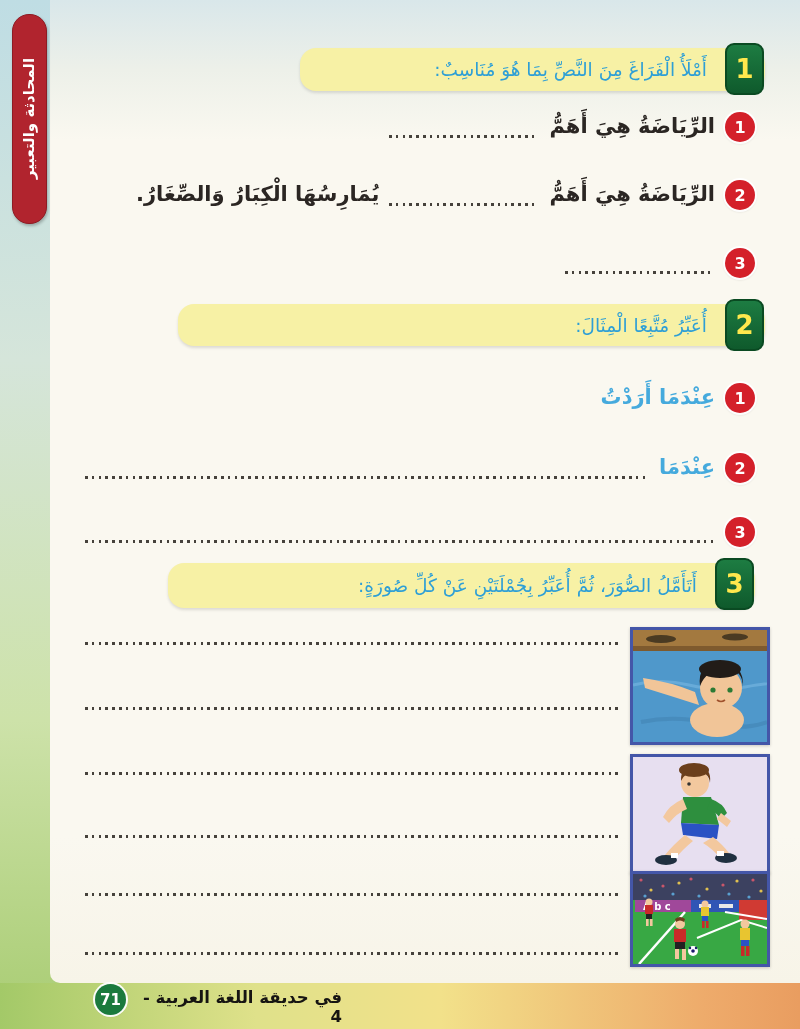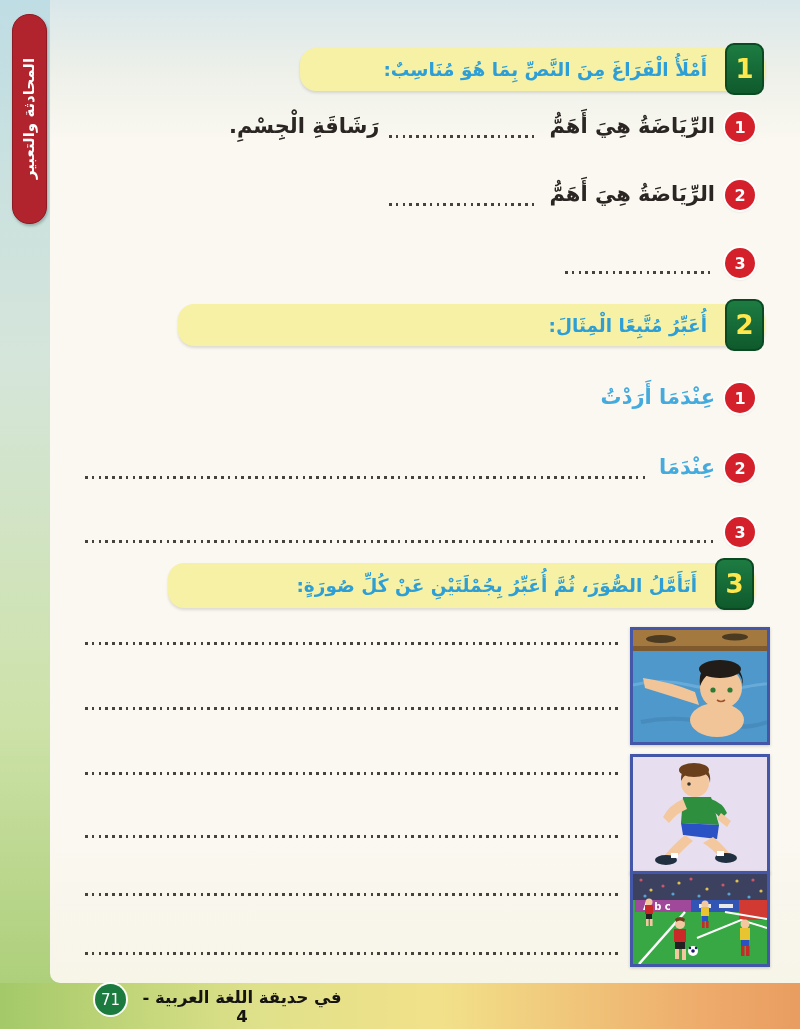--- a/index.html
+++ b/index.html
@@ -15,21 +15,21 @@
         background:linear-gradient(90deg,#a3c968 0%,#dfe18a 32%,#f2e18a 55%,#eeab6b 88%,#e99d60 100%);}
   
   .side-tab{position:absolute;left:12px;top:14px;width:33px;height:208px;background:#b1242e;
             border-radius:17px;border:1px solid #8e1b24;box-shadow:1px 2px 3px rgba(0,0,0,.25);}
   .side-tab .vtext{position:absolute;width:208px;height:33px;left:-88px;top:87px;
             transform:rotate(-90deg);text-align:center;line-height:33px;
             color:#fff;font-size:15px;font-weight:bold;direction:rtl;}
   
   .banner{position:absolute;background:#f7f1a5;border-radius:16px;direction:rtl;
           box-shadow:0 2px 3px rgba(0,0,0,.12);}
-  .banner .btxt{display:block;padding:0 58px 0 14px;color:#2e9fd6;font-weight:bold;
+  .banner .btxt{display:block;padding:0 58px 0 14px;color:#2e9fd6;font-weight:normal;
           font-size:18.5px;line-height:43px;white-space:nowrap;}
   .numbox{position:absolute;right:1px;top:-5px;width:39px;height:52px;
           background:linear-gradient(180deg,#1d7c42,#0f5a2c);border:2px solid #0a4a22;
           border-radius:9px;color:#ffe84d;font-weight:bold;font-size:26px;
           display:flex;align-items:center;justify-content:center;box-sizing:border-box;}
   
   .redcircle{width:30px;height:30px;border-radius:50%;background:#d4202a;flex:0 0 30px;
           color:#fff;font-weight:bold;font-size:16px;display:flex;align-items:center;justify-content:center;
           box-shadow:0 0 0 2px rgba(255,255,255,.95),0 1px 3px rgba(0,0,0,.3);}
   
@@ -42,24 +42,24 @@
           background-image:repeating-linear-gradient(90deg,#46423c 0 2.6px,transparent 2.6px 6.8px);}
   
   .line{position:absolute;left:85px;width:533px;height:3px;
           background-image:repeating-linear-gradient(90deg,#46423c 0 2.6px,transparent 2.6px 6.8px);}
   
   .pic{position:absolute;left:630px;width:140px;border:3px solid #4456a8;background:#fff;
           box-sizing:border-box;box-shadow:0 1px 3px rgba(0,0,0,.2);}
   .pic svg{display:block;width:100%;height:100%;}
   
   .footer-circle{position:absolute;left:95px;top:984px;width:31px;height:31px;border-radius:50%;
-          background:#1b7a3d;color:#fff;font-weight:normal;font-size:15px;
+          background:#1b7a3d;color:#fff;font-weight:bold;font-size:15px;
           display:flex;align-items:center;justify-content:center;
           box-shadow:0 0 0 2px rgba(255,255,255,.95),0 1px 2px rgba(0,0,0,.3);}
-  .footer-title{position:absolute;left:142px;top:988px;width:200px;direction:rtl;text-align:center;
+  .footer-title{position:absolute;left:142px;top:988px;width:200px;direction:rtl;text-align:right;
           color:#161412;font-weight:bold;font-size:16.5px;}
 </style>
 </head>
 <body>
 
 <div id="page">
   <div class="card"></div>
   <div class="band"></div>
 
   <div class="side-tab">
@@ -68,26 +68,26 @@
 
   <div class="banner" style="left:300px;top:48px;width:465px;height:43px;">
     <span class="btxt">أَمْلَأُ الْفَرَاغَ مِنَ النَّصِّ بِمَا هُوَ مُنَاسِبٌ:</span>
     <span class="numbox">1</span>
   </div>
 
   <div class="row" style="top:104px;right:45px;">
     <span class="redcircle">1</span>
     <span class="sent">الرِّيَاضَةُ هِيَ أَهَمُّ</span>
     <span class="dots-inline"></span>
-    <span class="sent">رَشَاقَةِ الْجِسْمِ.</span>
   </div>
   <div class="row" style="top:172px;right:45px;">
     <span class="redcircle">2</span>
     <span class="sent">الرِّيَاضَةُ هِيَ أَهَمُّ</span>
     <span class="dots-inline"></span>
+    <span class="sent">يُمَارِسُهَا الْكِبَارُ وَالصِّغَارُ.</span>
   </div>
   <div class="row" style="top:240px;right:45px;">
     <span class="redcircle">3</span>
     <span class="dots-inline"></span>
   </div>
 
   <div class="banner" style="left:178px;top:304px;width:587px;height:42px;">
     <span class="btxt">أُعَبِّرُ مُتَّبِعًا الْمِثَالَ:</span>
     <span class="numbox">2</span>
   </div>

